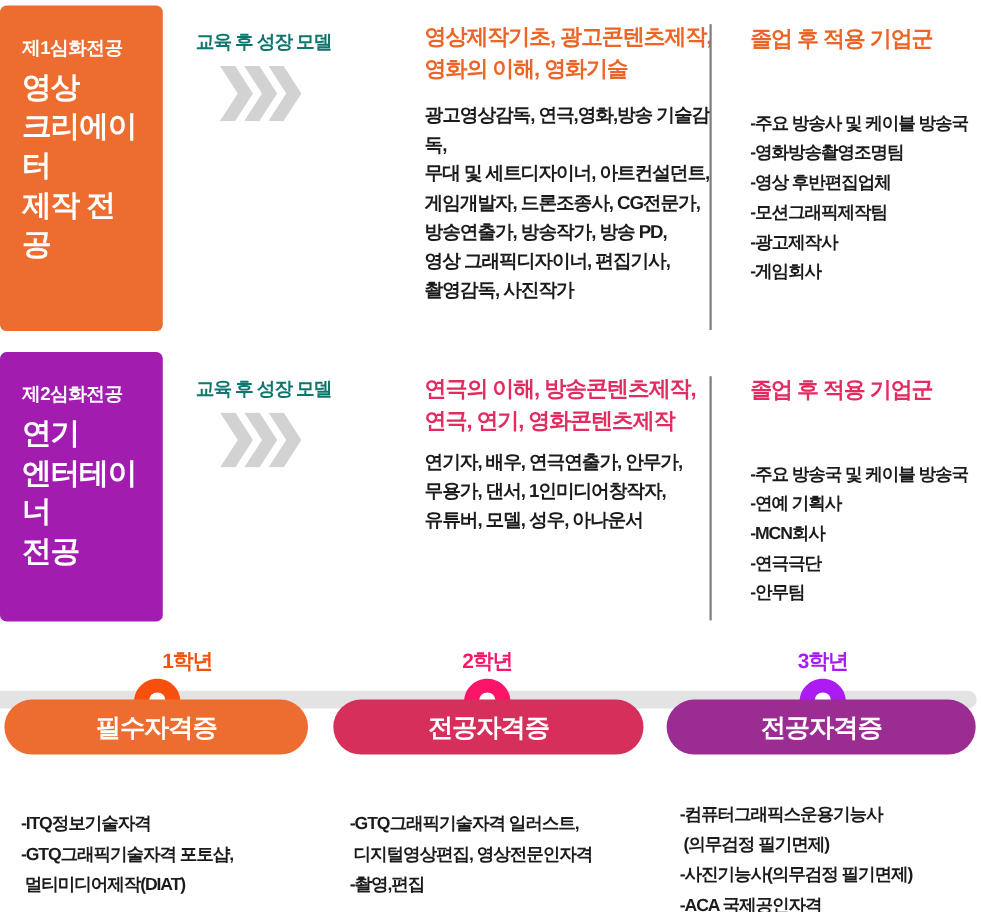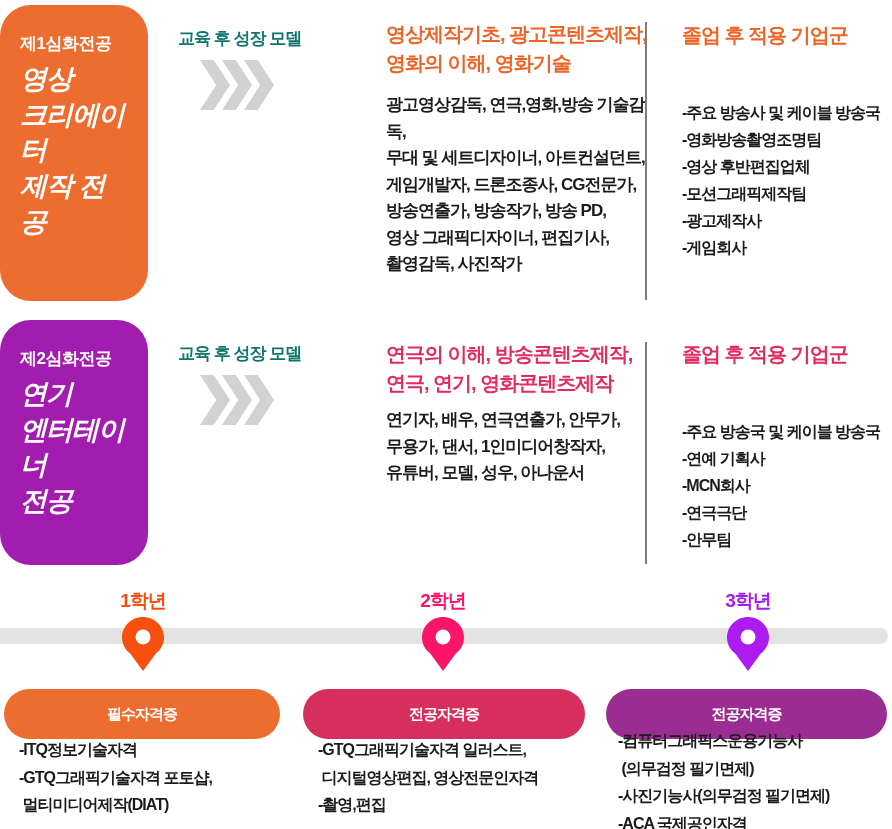--- a/index.html
+++ b/index.html
@@ -1,26 +1,26 @@
 <!DOCTYPE html>
 <html><head>
 <meta charset="utf-8">
 <style>
   html,body { margin:0; padding:0; background:#ffffff; }
   .canvas {
     position:relative; width:892px; height:829px; background:#ffffff;
     font-family:"Liberation Sans", sans-serif; font-weight:bold; overflow:hidden;
   }
   
-  .card { position:absolute; left:0; width:148px; border-radius:31px; color:#fff;
+  .card { position:absolute; left:0; width:148px; border-radius:6px; color:#fff;
           padding:27px 20px; box-sizing:border-box; }
   .card1 { top:5px;  height:296px; background:#ED6C30; }
   .card2 { top:320px; height:245px; background:#a21caf; }
   .card .badge { font-size:17px; letter-spacing:-0.5px; }
-  .card .title { font-size:27px; line-height:1.32; margin-top:7px; white-space:pre-line; letter-spacing:-1px;font-style:italic; }
+  .card .title { font-size:27px; line-height:1.32; margin-top:7px; white-space:pre-line; letter-spacing:-1px; }
 
   
   .growth { position:absolute; left:178px; font-size:17px; color:#0f766e; letter-spacing:-1px; }
   .growth1 { top:27px; } .growth2 { top:342px; }
   .chevrons { position:absolute; left:200px; display:flex; }
   .chevrons1 { top:60px; } .chevrons2 { top:375px; }
   .chev { width:30px; height:50px; background:#D2D2D2; margin-right:-8px;
           clip-path:polygon(0 0,46% 0,100% 50%,46% 100%,0 100%,54% 50%); }
 
   
@@ -37,31 +37,31 @@
 
   .company-col { position:absolute; left:682px; width:208px; }
   .cc1 { top:22px; } .cc2 { top:341px; }
   .company-title { font-size:20px; letter-spacing:-1px; }
   .ct1 { color:#EC6426; } .ct2 { color:#E22B5F; }
   .company-list { margin-top:50px; }
   .company-item { font-size:16px; line-height:27px; color:#1b1b1b; letter-spacing:-1px; white-space:pre; }
 
   
   .year-label { position:absolute; top:588px; width:100px; text-align:center; font-size:19px; letter-spacing:-1px; }
-  .y1 { left:93px;  color:#F7500E; }
+  .y1 { left:93px;  color:#F7500E;text-align:right; }
   .y2 { left:393px; color:#FA1568; }
   .y3 { left:698px; color:#A81BF0; }
   .tbar { position:absolute; top:628px; left:0; width:888px; height:16px;
           background:#E3E3E3; border-radius:0 8px 8px 0; }
   .pin { position:absolute; top:616px; width:44px; height:56px; }
   .p1 { left:121px; } .p2 { left:421px; } .p3 { left:726px; }
   .p1 path { fill:#F7500E; } .p2 path { fill:#FA1568; } .p3 path { fill:#AB1BF2; }
 
-  .pill { position:absolute; top:689px; height:50px; border-radius:25px; color:#fff;
-          font-size:15px; display:flex; align-items:center; justify-content:center; letter-spacing:-1px;font-family:Liberation Serif, serif; }
+  .pill { position:absolute; top:636px; height:50px; border-radius:25px; color:#fff;
+          font-size:23px; display:flex; align-items:center; justify-content:center; letter-spacing:-1px;font-family:Liberation Serif, serif; }
   .pill1 { left:4px;   width:276px; background:#ED6C30; }
   .pill2 { left:303px; width:282px; background:#D62F5B; }
   .pill3 { left:606px; width:281px; background:#9B2D92; }
 
   .cert-list { position:absolute; font-size:16px; line-height:27.5px; color:#1b1b1b; letter-spacing:-1px; }
   .cl1 { left:19px;  top:736px; }
   .cl2 { left:318px; top:736px; }
   .cl3 { left:618px; top:727px; }
   .cert-item { white-space:pre; }
 </style>

